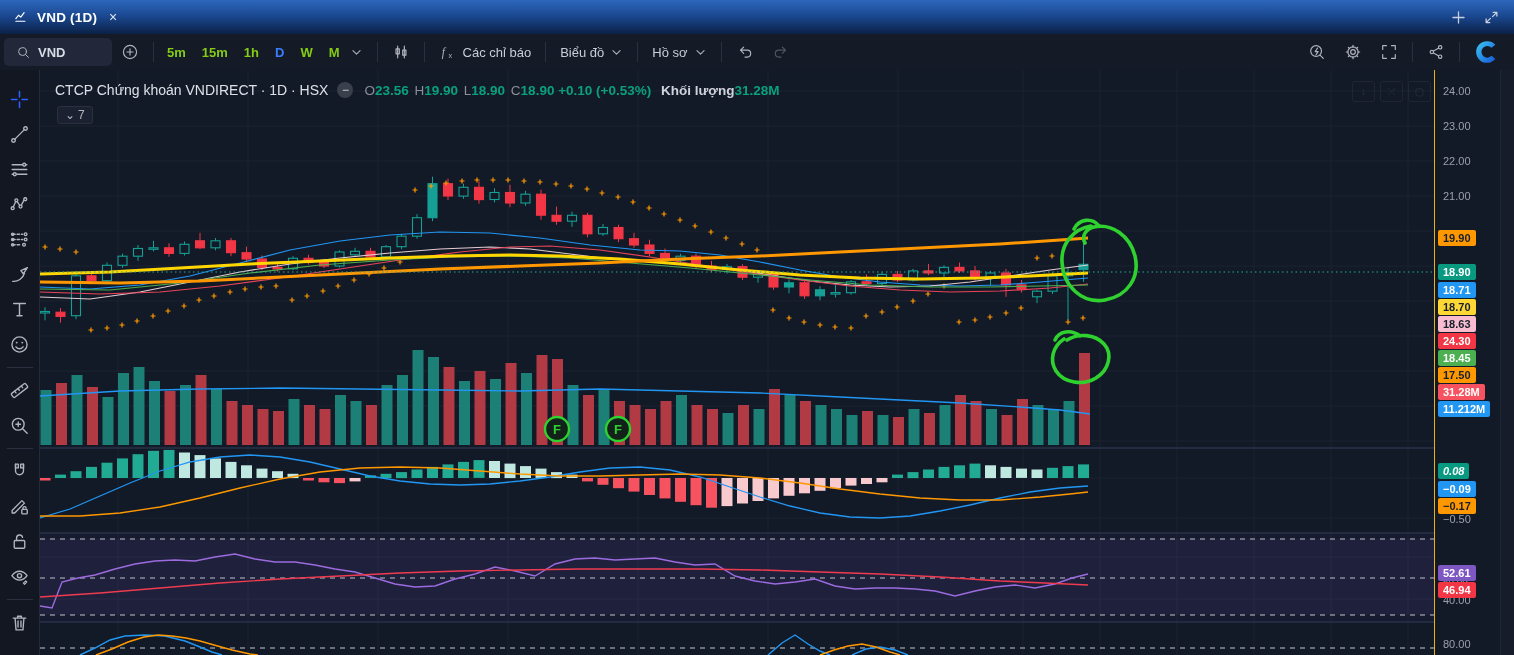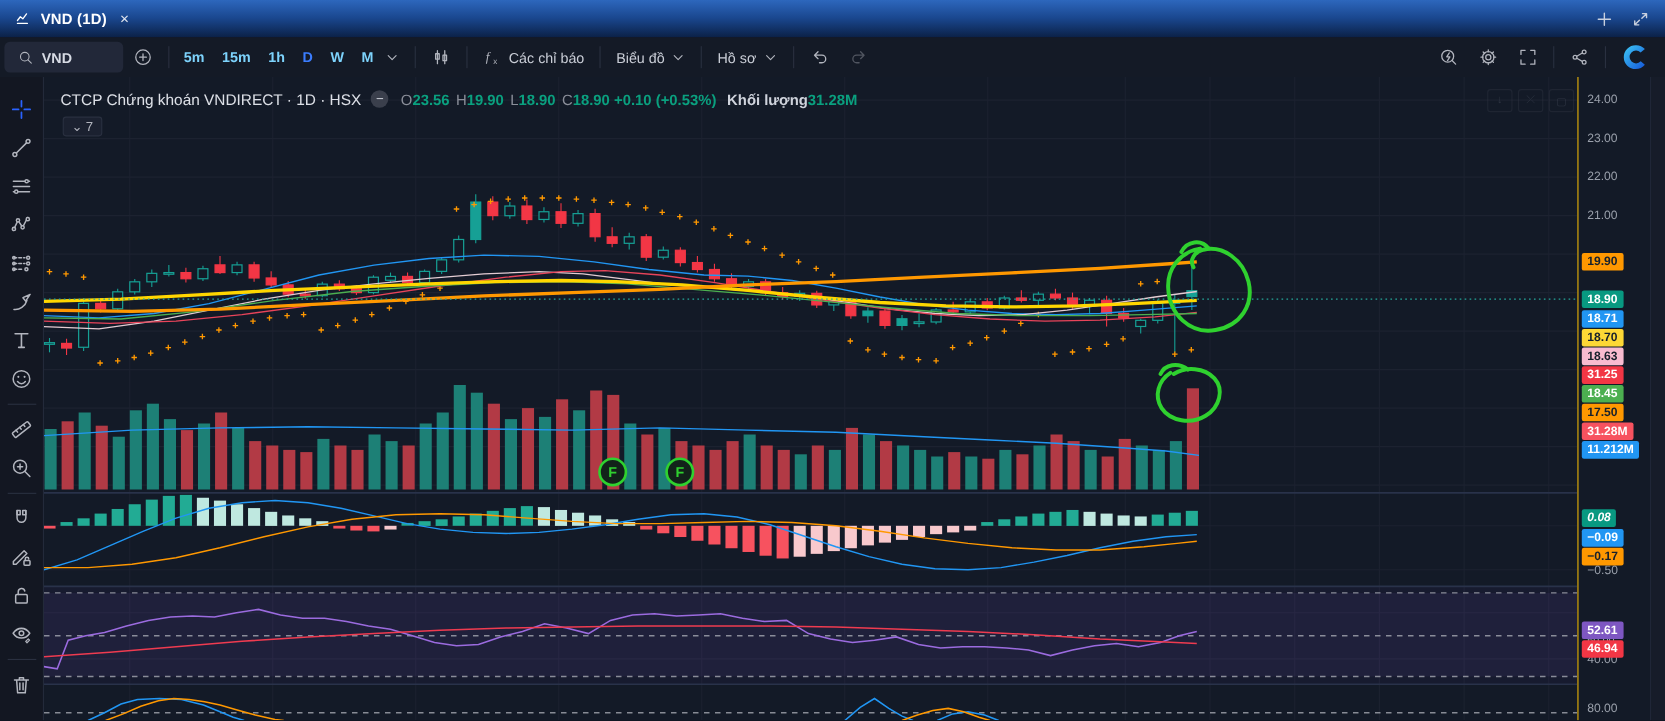--- a/index.html
+++ b/index.html
@@ -19,21 +19,21 @@
     border-bottom:1px solid #232a3a;display:flex;align-items:center;justify-content:space-between;}
   .tb-left,.tb-right{display:flex;align-items:center;height:100%;}
   .searchpill{display:flex;align-items:center;gap:7px;background:#222839;height:28px;border-radius:5px;
     margin-left:4px;padding:0 12px;width:84px;}
   .searchpill .ic{width:15px;height:15px;}
   .searchval{color:#d7dbe4;font-weight:bold;font-size:13px;}
   .tbtn{display:flex;align-items:center;gap:6px;color:#b2b5be;font-size:13px;padding:0 9px;height:100%;cursor:pointer;}
   .tbtn .ic{width:18px;height:18px;}
   .tbtn .ic.small{width:13px;height:13px;}
   .sep{width:1px;height:20px;background:#2a3040;margin:0 5px;}
-  .tf{color:#7dd3fc;font-size:13px;font-weight:bold;padding:0 8px;cursor:pointer;}
+  .tf{color:#84cc16;font-size:13px;font-weight:bold;padding:0 8px;cursor:pointer;}
   .tf.active{color:#3b7dff;}
   .dim{opacity:.38;}
   .label-vn{color:#c9cdd6;}
   
   #sidebar{position:absolute;left:0;top:70px;width:40px;height:585px;background:#131722;
     border-right:1px solid #232a3a;display:flex;flex-direction:column;align-items:center;padding-top:12px;box-sizing:border-box;}
   .tool{width:34px;height:35px;display:flex;align-items:center;justify-content:center;cursor:pointer;border-radius:4px;}
   .tool .ic{width:21px;height:21px;}
   .toolsep{width:26px;height:1px;background:#2a3040;margin:5px 0;}
   .ic svg{width:100%;height:100%;display:block;}
@@ -727,21 +727,21 @@
       <div class="tick" style="top: 118px;">21.00</div>
       <div class="tick" style="top: 441px;">−0.50</div>
       <div class="tick" style="top: 504px; font-family: Liberation Serif, serif;">60.00</div>
       <div class="tick" style="top: 522px;">40.00</div>
       <div class="tick" style="top: 566px;">80.00</div>
       <div class="badge" style="top: 160px; background: rgb(255, 152, 0); color: rgb(22, 32, 44);">19.90</div>
       <div class="badge" style="top: 194px; background: rgb(8, 153, 129); color: rgb(255, 255, 255);">18.90</div>
       <div class="badge" style="top: 212px; background: rgb(33, 150, 243); color: rgb(255, 255, 255);">18.71</div>
       <div class="badge" style="top: 229px; background: rgb(253, 216, 53); color: rgb(22, 32, 44);">18.70</div>
       <div class="badge" style="top: 246px; background: rgb(248, 187, 208); color: rgb(22, 32, 44);">18.63</div>
-      <div class="badge" style="top: 263px; background: rgb(242, 54, 69); color: rgb(255, 255, 255);">31.25</div>
+      <div class="badge" style="top: 263px; background: rgb(242, 54, 69); color: rgb(255, 255, 255);">24.30</div>
       <div class="badge" style="top: 280px; background: rgb(76, 175, 80); color: rgb(255, 255, 255);">18.45</div>
       <div class="badge" style="top: 297px; background: rgb(255, 152, 0); color: rgb(22, 32, 44);">17.50</div>
       <div class="badge" style="top: 314px; background: rgb(247, 82, 95); color: rgb(255, 255, 255);">31.28M</div>
       <div class="badge" style="top: 331px; background: rgb(33, 150, 243); color: rgb(255, 255, 255);">11.212M</div>
       <div class="badge" style="top: 393px; background: rgb(8, 153, 129); color: rgb(255, 255, 255); font-style: italic;">0.08</div>
       <div class="badge" style="top: 411px; background: rgb(33, 150, 243); color: rgb(255, 255, 255);">−0.09</div>
       <div class="badge" style="top: 428px; background: rgb(255, 152, 0); color: rgb(22, 32, 44);">−0.17</div>
       <div class="badge" style="top: 495px; background: rgb(126, 87, 194); color: rgb(255, 255, 255);">52.61</div>
       <div class="badge" style="top: 512px; background: rgb(242, 54, 69); color: rgb(255, 255, 255);">46.94</div>
     </div>

